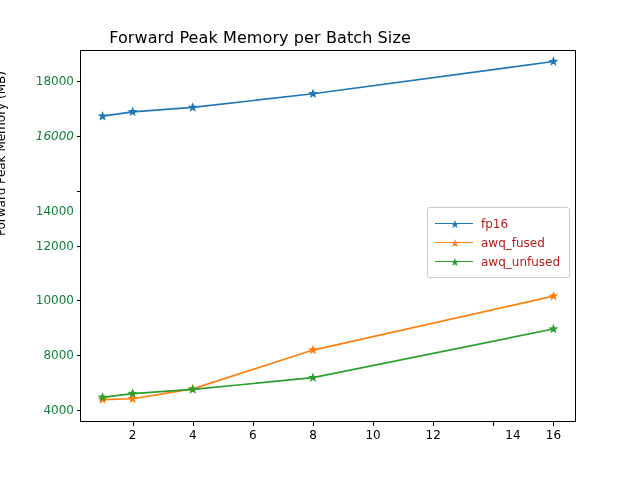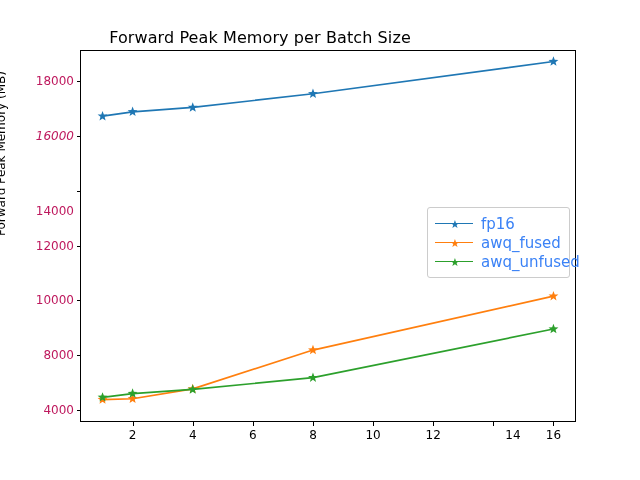--- a/index.html
+++ b/index.html
@@ -53,21 +53,21 @@
     width: 496px;
     height: 372px;
     overflow: visible;
   }
   
   .ytick-label {
     position: absolute;
     right: 0;
     transform: translateY(-50%);
     font-size: 12px;
-    color: #be185d;
+    color: #15803d;
     white-space: nowrap;
   }
   .ytick-mark {
     position: absolute;
     width: 3.5px;
     height: 1px;
     background: #000000;
   }
   .xtick-label {
     position: absolute;
@@ -143,22 +143,22 @@
     position: absolute;
     left: 15px;
     top: 3px;
     width: 9px;
     height: 9px;
     font-size: 11px;
     line-height: 9px;
     text-align: center;
   }
   .legend-label {
-    font-size: 15px;
-    color: #3b82f6;
+    font-size: 12px;
+    color: #b91c1c;
     padding-left: 8px;
     white-space: nowrap;
     text-align: center;
   }
 </style>
 </head>
 <body>
 
 <div id="figure">
 

